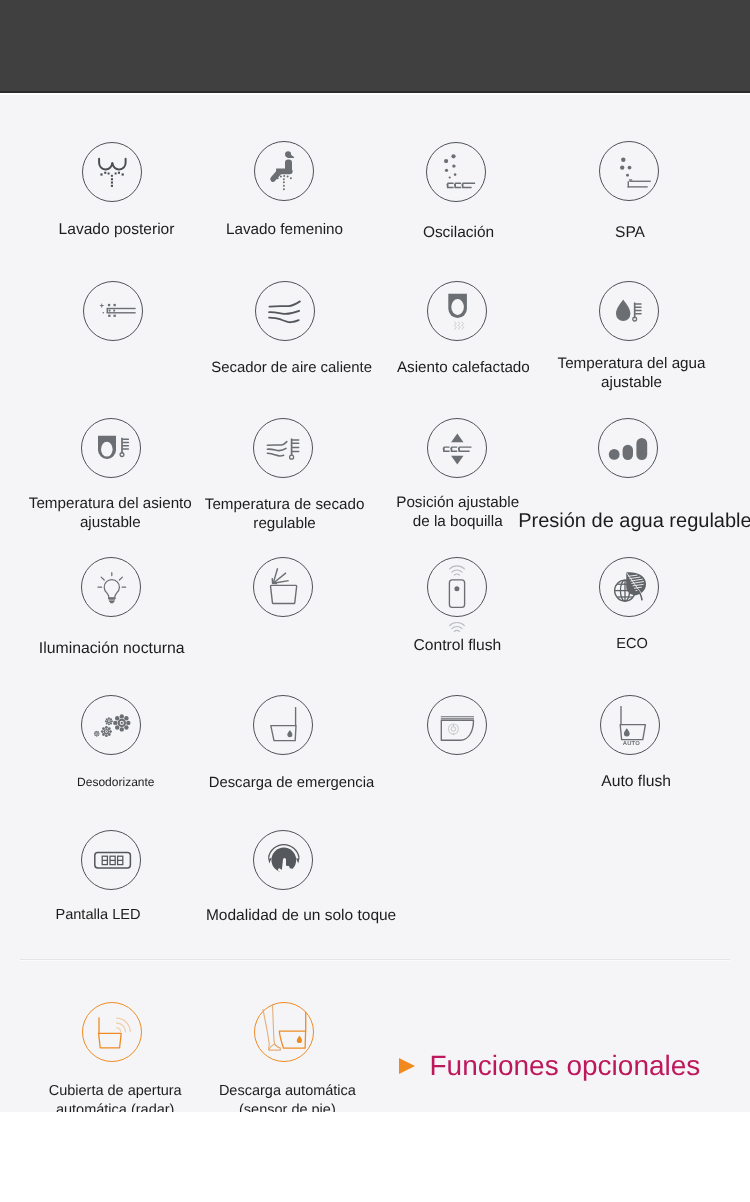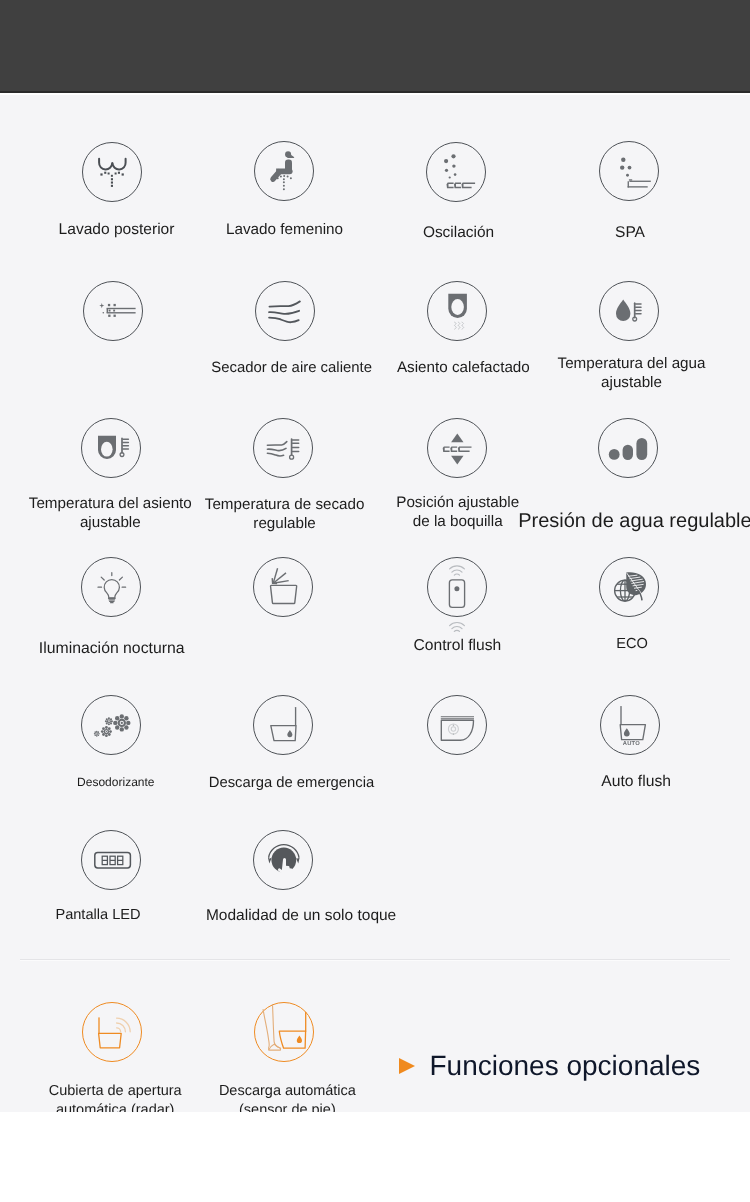--- a/index.html
+++ b/index.html
@@ -12,21 +12,21 @@
 .whiteband{position:absolute;left:0;top:93px;width:750px;height:2px;background:#ffffff}
 .panel{position:absolute;left:0;top:95px;width:750px;height:1067px;background:#f5f5f7}
 .feature{position:absolute;width:60px;height:60px}
 .ring{position:absolute;left:0;top:0;width:60px;height:60px;border-radius:50%;border:1.5px solid #4e5257}
 .ring.orange{border-color:#ef8b22;border-width:1.7px}
 .ico{position:absolute;left:0;top:0;width:60px;height:60px}
 .label{position:absolute;text-align:center;color:#1c1c1c;line-height:19px;white-space:pre;transform:translateX(-50%)}
 .divider{position:absolute;left:20px;top:959px;width:710px;height:1px;background:#e4e4e7;box-shadow:0 1px 0 #fbfbfc}
 .opt-title{position:absolute;left:398.5px;top:1050px;display:flex;align-items:center}
 .opt-arrow{width:0;height:0;border-left:16px solid #f08a1e;border-top:8.8px solid transparent;border-bottom:8.8px solid transparent;margin-right:15px}
-.opt-text{font-size:28px;color:#0f172a}
+.opt-text{font-size:28px;color:#be185d}
 </style>
 </head>
 <body>
 
 <div class="page">
   <div class="topbar"></div>
   <div class="topedge"></div>
   <div class="whiteband"></div>
   <div class="panel"></div>
   <div class="feature" style="left:81.5px;top:141.5px">

